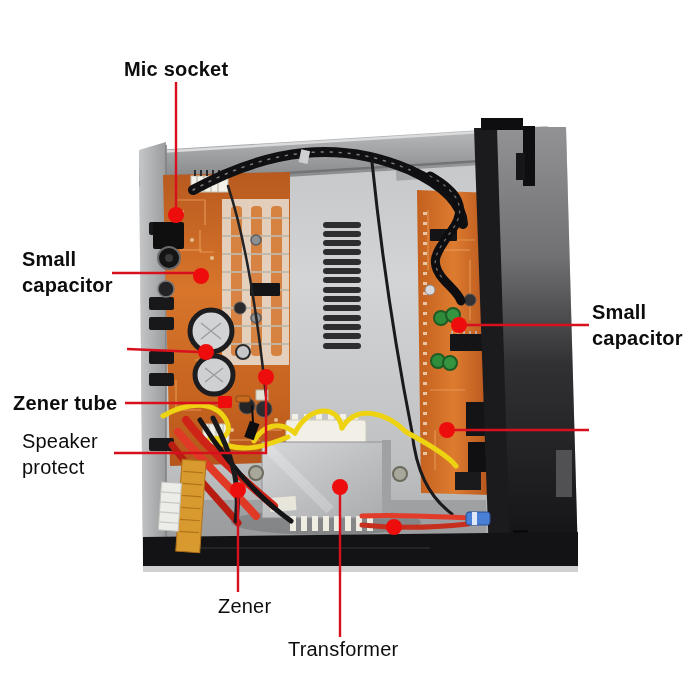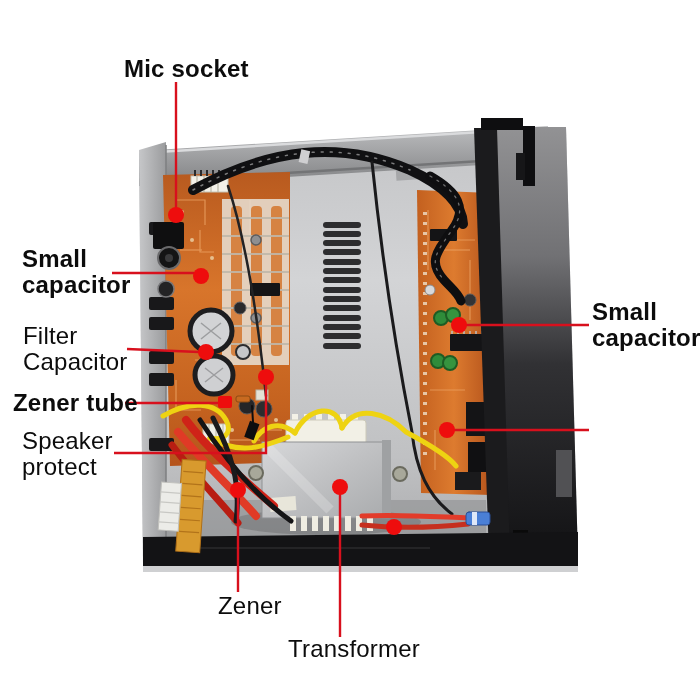--- a/index.html
+++ b/index.html
@@ -1,19 +1,19 @@
 <!DOCTYPE html>
 <html><head>
 <meta charset="utf-8">
 <style>
   html,body{margin:0;padding:0;background:#fff;}
   .canvas{position:relative;width:700px;height:700px;background:#ffffff;
           font-family:"Liberation Sans", sans-serif;overflow:hidden;}
   .canvas svg{position:absolute;left:0;top:0;}
-  .callout-label{position:absolute;font-size:24px;line-height:26px;color:#0c0c0c;
+  .callout-label{position:absolute;font-size:20px;line-height:26px;color:#0c0c0c;
                  white-space:pre-line;letter-spacing:.2px;}
   .bold{font-weight:bold;}
 </style>
 </head>
 <body>
 
 <div class="canvas">
 
 <svg width="700" height="700" viewBox="0 0 700 700">
   <defs>
@@ -316,22 +316,20 @@
     <circle cx="447" cy="430" r="8"></circle>
     <circle cx="238" cy="490" r="8"></circle>
     <circle cx="340" cy="487" r="8"></circle>
     <circle cx="394" cy="527" r="8"></circle>
   </g>
 </svg>
 
 <div class="callout-label bold" style="left:124px;top:56px;">Mic socket</div>
 <div class="callout-label bold" style="left:22px;top:246px;">Small
 capacitor</div>
-<div class="callout-label" style="left:23px;top:323px;">Filter
-Capacitor</div>
 <div class="callout-label bold" style="left:13px;top:390px;white-space:nowrap;">Zener tube</div>
 <div class="callout-label" style="left:22px;top:428px;">Speaker
 protect</div>
 <div class="callout-label bold" style="left:592px;top:299px;">Small
 capacitor</div>
 <div class="callout-label" style="left:218px;top:593px;">Zener</div>
 <div class="callout-label" style="left:288px;top:636px;">Transformer</div>
 
 </div>
 

